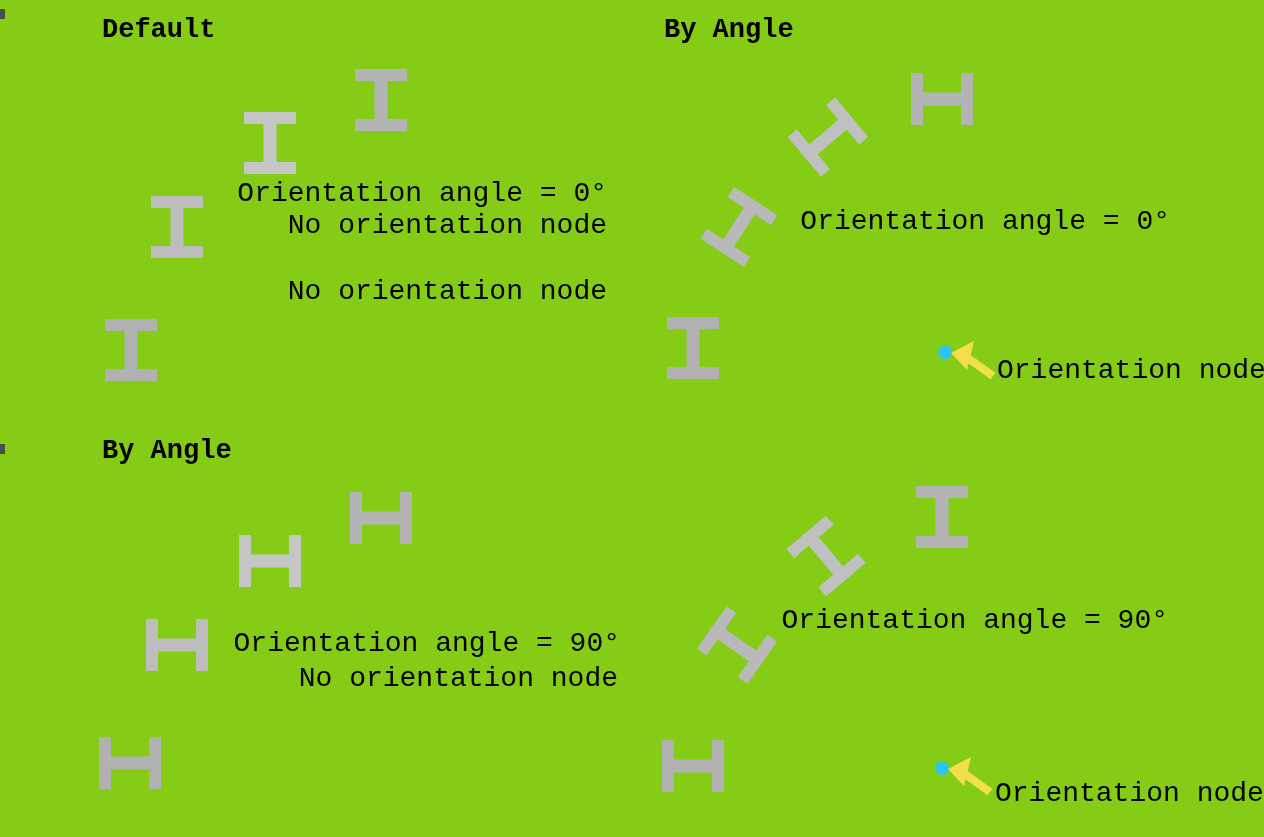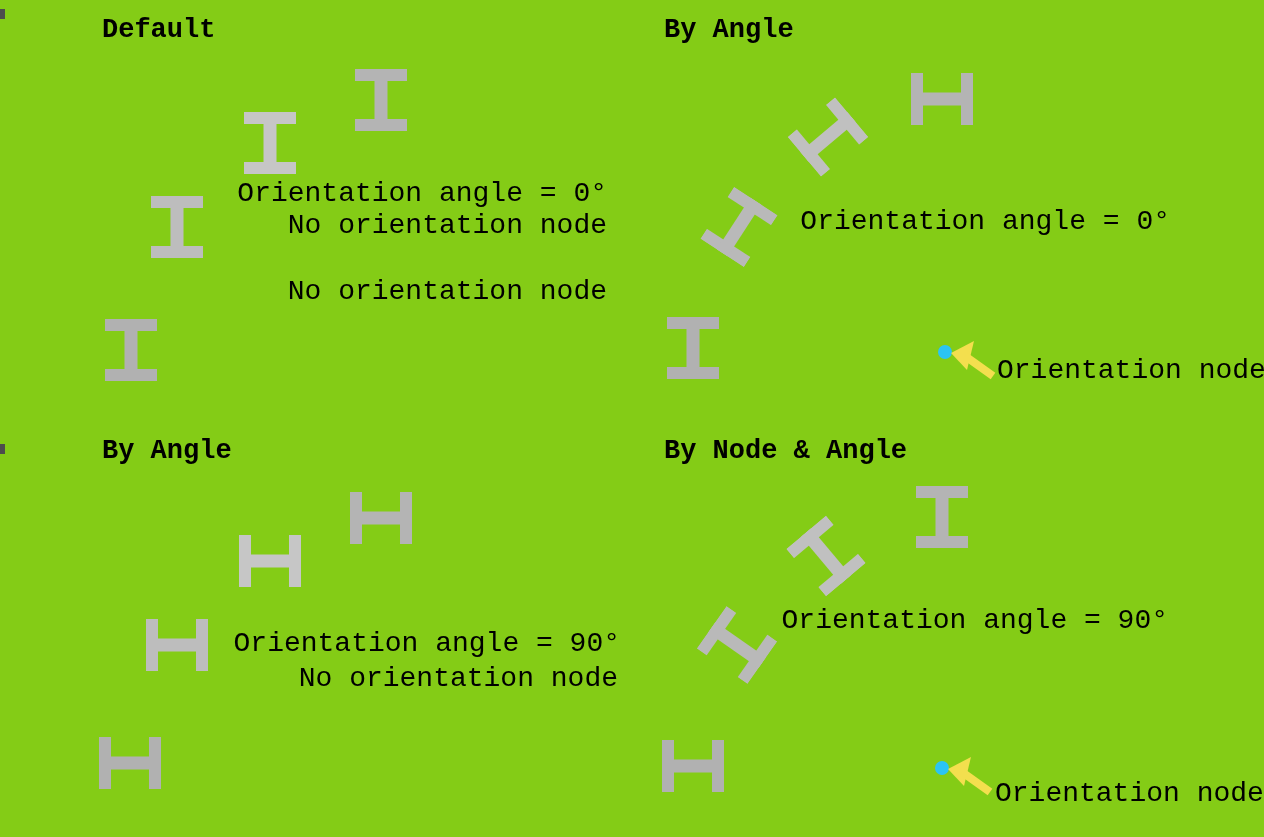--- a/index.html
+++ b/index.html
@@ -49,21 +49,20 @@
 </head>
 <body>
 
 <div class="canvas">
   <div class="edge-mark" style="top:9px"></div>
   <div class="edge-mark" style="top:444px"></div>
 
   <h2 class="qtitle tl">Default</h2>
   <h2 class="qtitle tr">By Angle</h2>
   <h2 class="qtitle bl">By Angle</h2>
-  <h2 class="qtitle br">By Node &amp; Angle</h2>
 
   <div id="diagram-layer">
       <svg width="52" height="62" class="beam" style="left: 355px; top: 69px; transform: rotate(0deg);">
         <rect x="0" y="0" width="52" height="12" fill="#b4b4b4"></rect>
         <rect x="0" y="50" width="52" height="12" fill="#b4b4b4"></rect>
         <rect x="19.5" y="0" width="13" height="62" fill="#b4b4b4"></rect>
       </svg>
       <svg width="52" height="62" class="beam" style="left: 244px; top: 112px; transform: rotate(0deg);">
         <rect x="0" y="0" width="52" height="12" fill="#c6c6c6"></rect>
         <rect x="0" y="50" width="52" height="12" fill="#c6c6c6"></rect>

